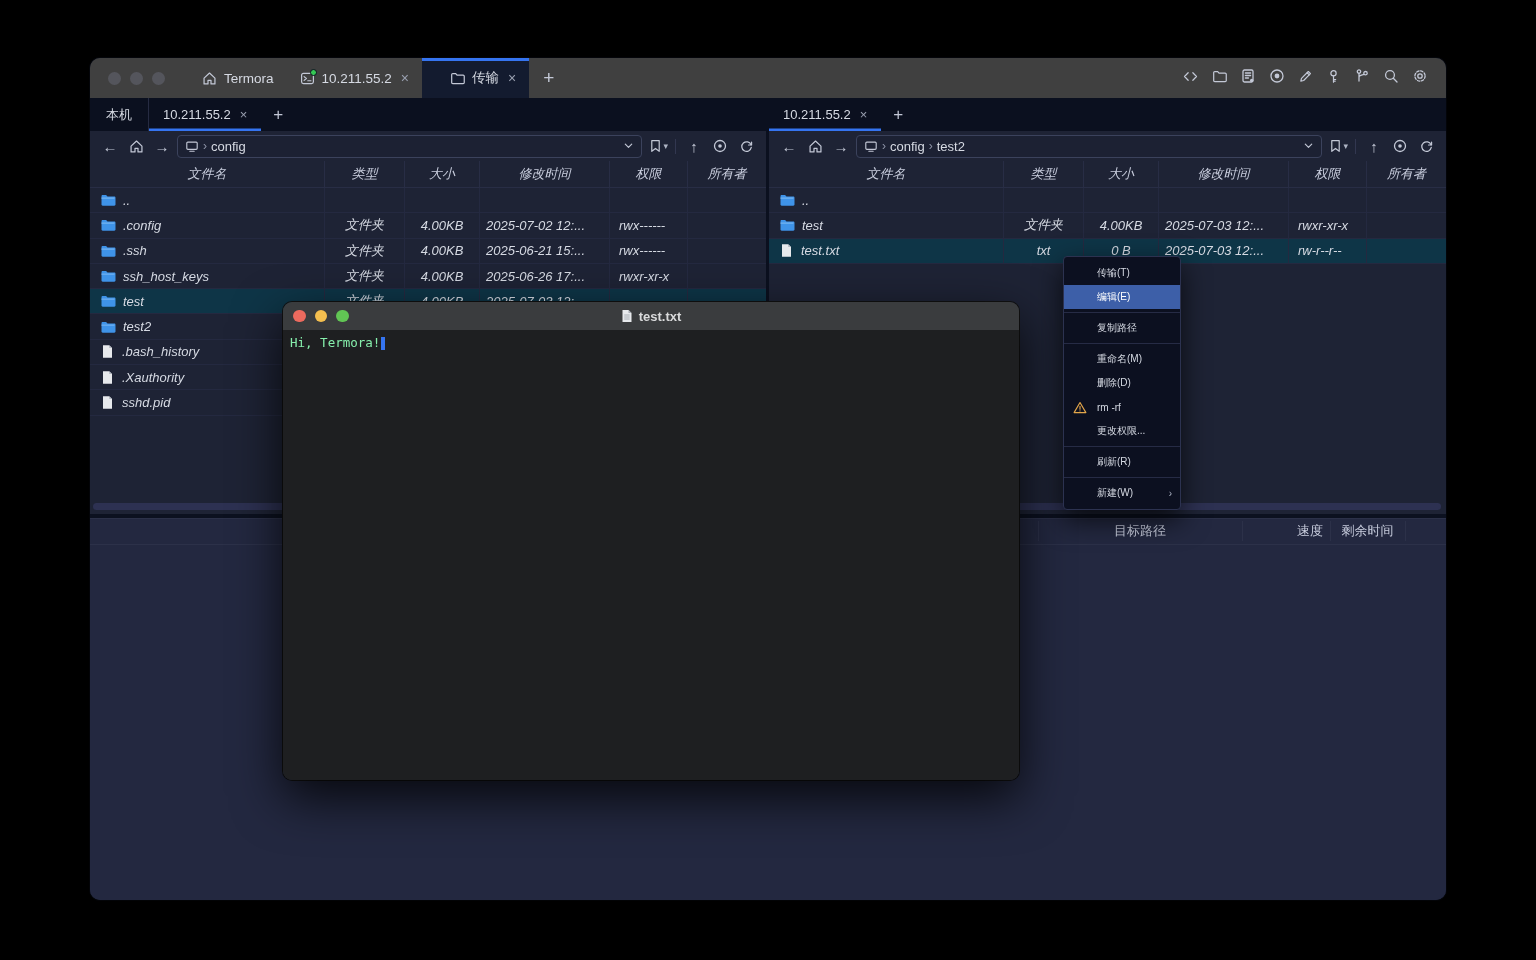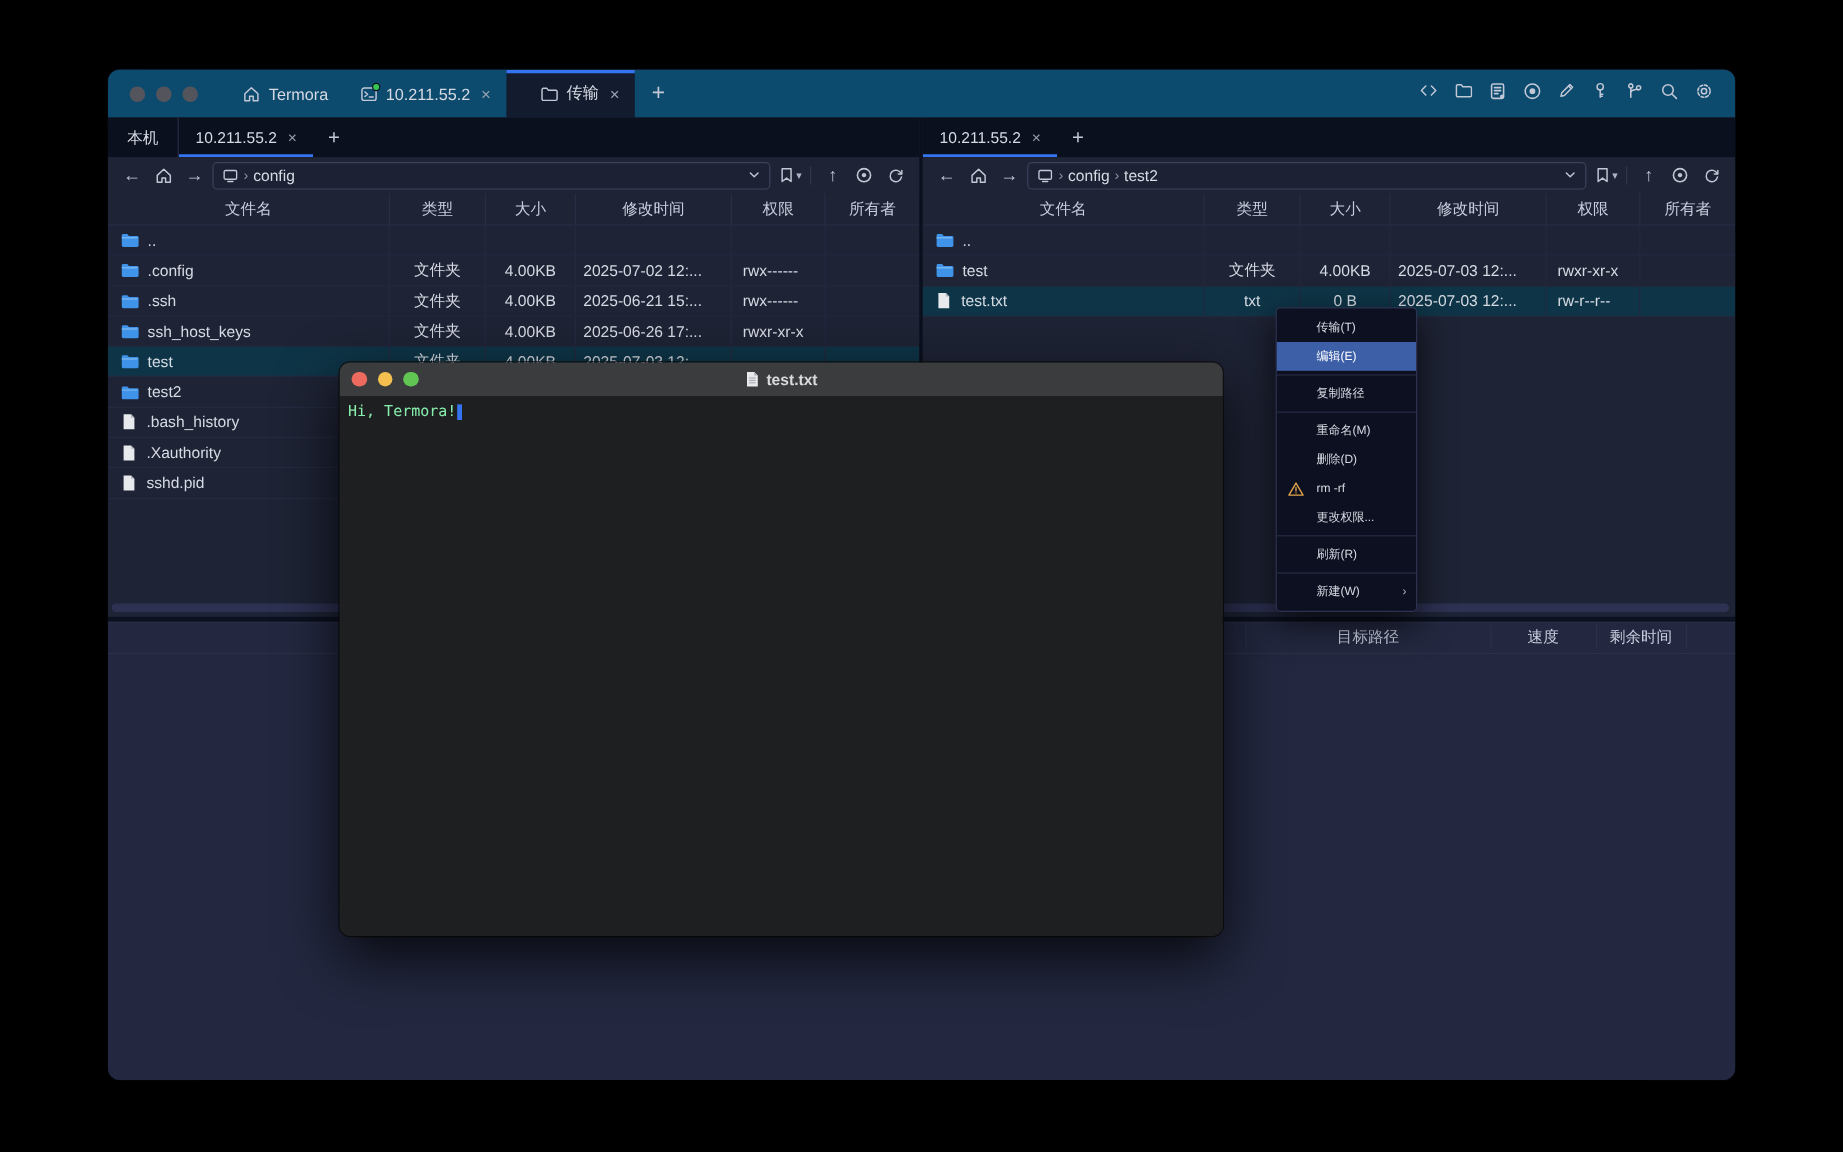--- a/index.html
+++ b/index.html
@@ -6,21 +6,21 @@
   html,body { width:1536px; height:960px; background:#000; overflow:hidden;
     font-family:"Liberation Sans","DejaVu Sans",sans-serif; }
   .stage { position:relative; width:1536px; height:960px; background:#000; }
 
   
   .window { position:absolute; left:90px; top:58px; width:1356px; height:842px;
     background:#1e2335; border-radius:10px; overflow:hidden;
     box-shadow:0 22px 60px rgba(0,0,0,.75), 0 0 0 1px #05070d; }
 
   
-  .titlebar { position:absolute; left:0; top:0; right:0; height:40px; background:#0c4a6e;
+  .titlebar { position:absolute; left:0; top:0; right:0; height:40px; background:#404040;
     display:flex; align-items:stretch; }
   .traffic { display:flex; align-items:center; gap:9px; padding:0 24px 0 18px; }
   .tdot { width:13px; height:13px; border-radius:50%; background:#54555c; }
   .title-tabs { display:flex; align-items:stretch; }
   .ttab { display:flex; align-items:center; gap:7px; padding:0 13px; color:#d6dae3;
     font-size:13.5px; position:relative; cursor:default; }
   .ttab.active { background:#131b2f; box-shadow:inset 0 3px 0 #3574f0;padding-left:28px; }
   .ttab .close { color:#9aa0b0; font-size:14px; margin-left:2px; }
   .icon { display:inline-flex; align-items:center; justify-content:center; color:#c3c8d6; }
   .icon svg { display:block; }
@@ -53,21 +53,21 @@
   .combo { flex:1; height:23px; border:1px solid #3b425c; border-radius:4px; background:#1c2133;
     display:flex; align-items:center; padding:0 7px; gap:4px; color:#d6dae3; font-size:13px;
     min-width:0; }
   .combo .crumb-sep { color:#8d93a6; font-size:12px; }
   .combo .chev { margin-left:auto; color:#aeb4c4; }
   .bm-group { display:flex; align-items:center; gap:1px; flex:none; padding-left:3px; }
   .bm-caret { color:#aeb4c4; font-size:9px; }
   .tool-sep { width:1px; height:15px; background:#323750; margin:0 3px; flex:none; }
 
   
-  .ftable { flex:1; position:relative; overflow:hidden; }
+  .ftable { flex:1; position:relative; overflow:hidden;font-style:italic; }
   .frow, .fhead { display:grid; grid-template-columns:235px 80px 75px 130px 78px 1fr;
     height:25.3px; align-items:center; font-size:13px; color:#d6dae3; }
   .fhead { height:27px; color:#c9cede; border-bottom:1px solid #282d45; }
   .fhead .cell { border-right:1px solid #282d45; text-align:center; height:100%;
     display:flex; align-items:center; justify-content:center; }
   .fhead .cell:last-child { border-right:none; }
   .frow { border-bottom:1px solid #242940; }
   .frow .cell { height:100%; display:flex; align-items:center; border-right:1px solid #242940;
     overflow:hidden; white-space:nowrap; }
   .frow .cell:last-child { border-right:none; }
@@ -81,21 +81,21 @@
 
   
   .transfer { position:absolute; left:0; top:456px; width:1356px; height:386px;
     background:#232840; border-top:4px solid #0c1120; }
   .t-header { position:relative; height:27px; border-bottom:1px solid #2c3149;
     box-shadow:inset 0 1px 0 #2c3149; font-size:13px; color:#c9cede; }
   .t-col { position:absolute; top:0; height:100%; display:flex; align-items:center;
     justify-content:center; }
   .t-col0 { left:0; width:320px; }
   .t-col1 { left:948px; width:204px;font-family:Liberation Serif, serif; }
-  .t-col2 { left:1152px; width:88px; }
+  .t-col2 { left:1176px; width:88px; }
   .t-col3 { left:1240px; width:75px; }
   .t-div { position:absolute; top:3px; bottom:3px; width:1px; background:#2c3149; }
 
   
   .editor { position:absolute; left:283px; top:302px; width:736px; height:478px;
     border-radius:9px; overflow:hidden;
     box-shadow:0 18px 50px rgba(0,0,0,.8), 0 0 0 1px #121212; }
   .ed-titlebar { height:28px; background:#3a3c3e; display:flex; align-items:center;
     position:relative; }
   .ed-traffic { display:flex; gap:9px; padding-left:10px; }

